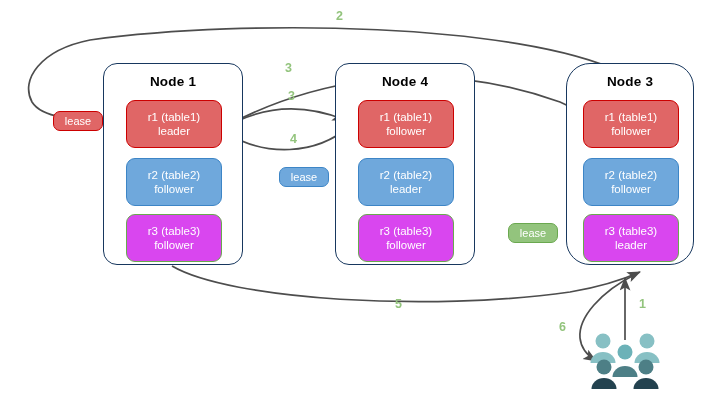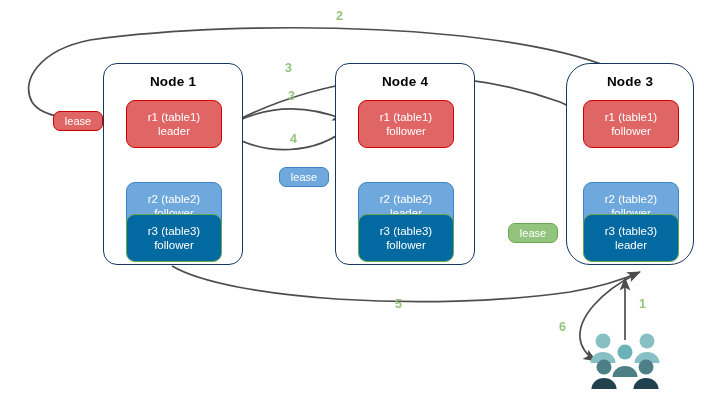--- a/index.html
+++ b/index.html
@@ -41,22 +41,22 @@
     display:flex;
     flex-direction:column;
     align-items:center;
     justify-content:center;
     color:#ffffff;
     font-size:11.5px;
     line-height:14px;
     text-align:center;
   }
   .rep-red{background:#e06666;border:1.4px solid #cc0000;}
-  .rep-blue{background:#6fa8dc;border:1.4px solid #3d85c6;margin-top:24px;}
-  .rep-green{background:#0369a1;border:1.4px solid #6aa84f;}
+  .rep-blue{background:#6fa8dc;border:1.4px solid #3d85c6;}
+  .rep-green{background:#d946ef;border:1.4px solid #6aa84f;}
 
   .lease{
     position:absolute;
     border-radius:7px;
     box-sizing:border-box;
     display:flex;align-items:center;justify-content:center;
     color:#ffffff;
     font-size:11px;
     height:20px;
   }

